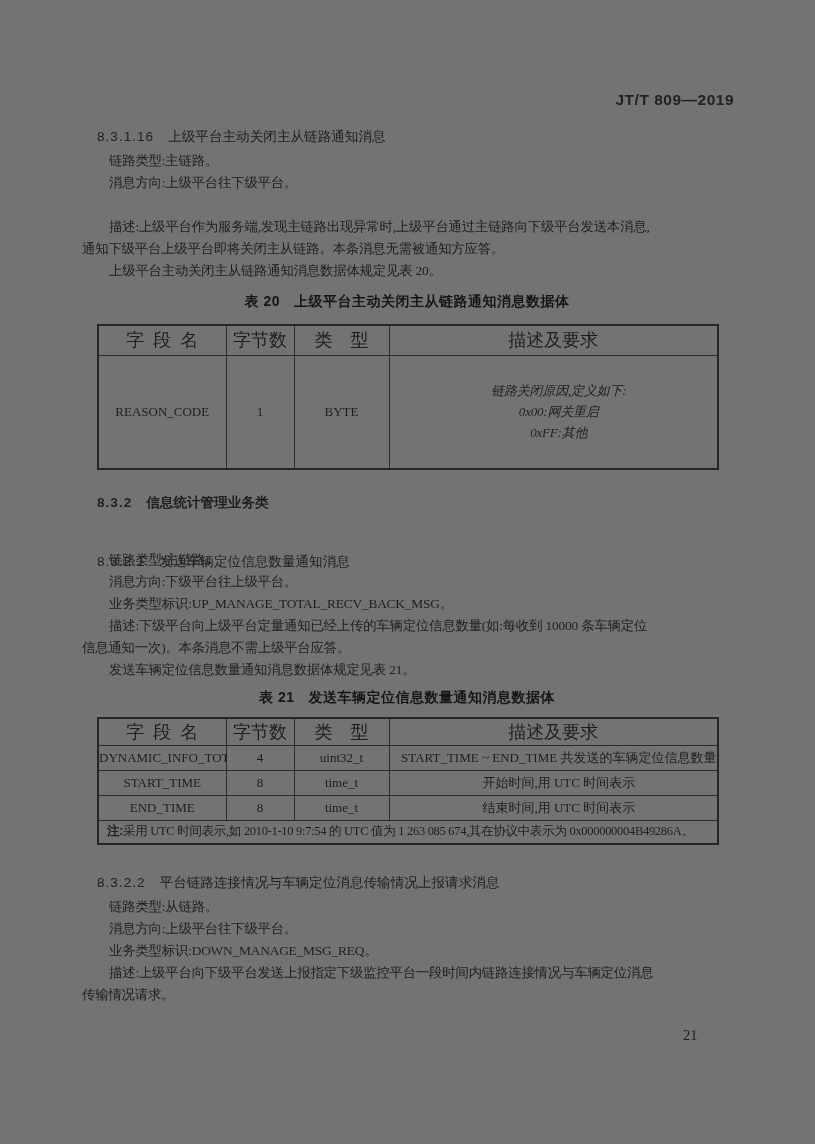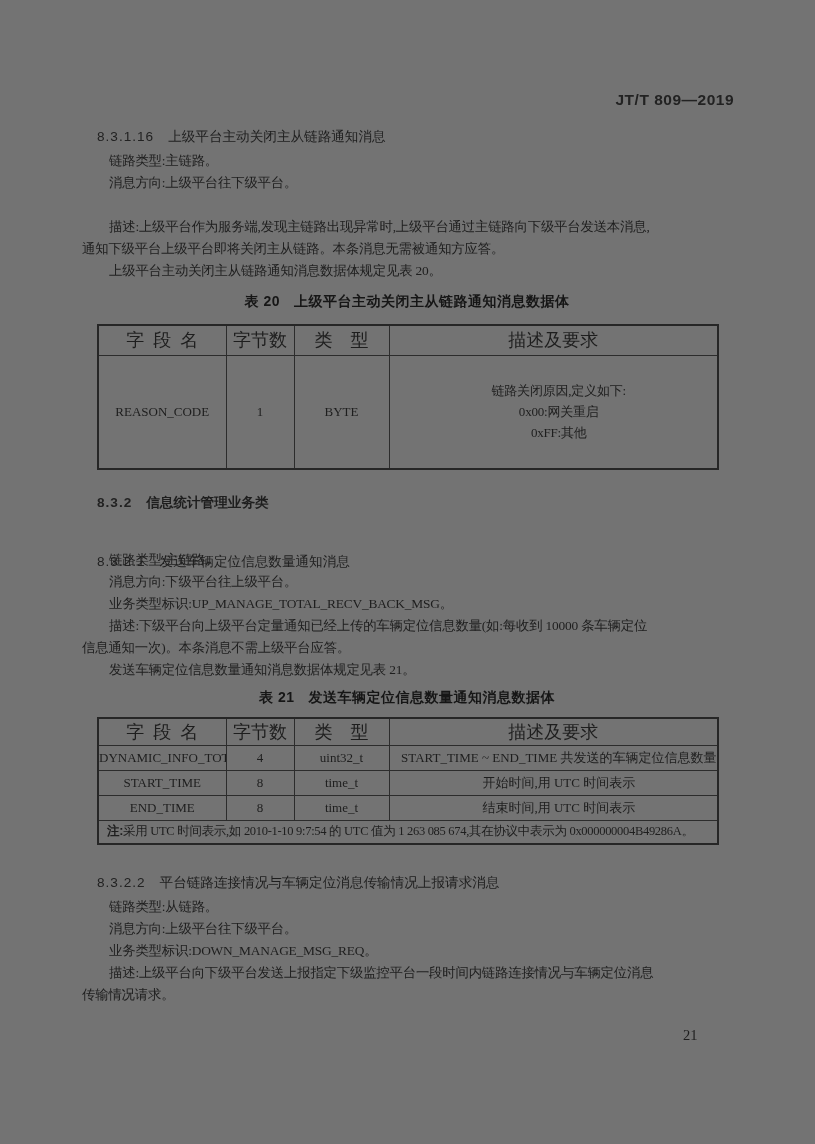--- a/index.html
+++ b/index.html
@@ -58,21 +58,21 @@
     border:1.5px solid #2c2c2c;
     text-align:center; vertical-align:middle;
     font-weight:400; overflow:hidden;
   }
   table.std th { font-size:18px; white-space:pre; }
   .col-field { width:128px; }
   .col-bytes { width:68px; }
   .col-type  { width:95px; }
   .col-desc  { width:329px; }
   td.left, th.left-pad { text-align:left; padding-left:11px; }
-  td.desc-multiline { text-align:left; padding-left:11px; line-height:21px; letter-spacing:-0.2px; }
+  td.desc-multiline { text-align:left; padding-left:11px; line-height:21px; letter-spacing:-0.2px;font-style:italic; }
   #t20 { top:324px; }
   #t20 .hdr-row { height:30px; }
   #t20 .body-row { height:114px; }
   #t21 { top:717px; }
   #t21 .hdr-row { height:27px; }
   #t21 .data-row { height:25px; }
   #t21 .note-row { height:24px; }
   #t21 td.note-cell {
     text-align:left; padding:0 8px;
     font-size:12.5px; letter-spacing:-0.3px; white-space:nowrap;

